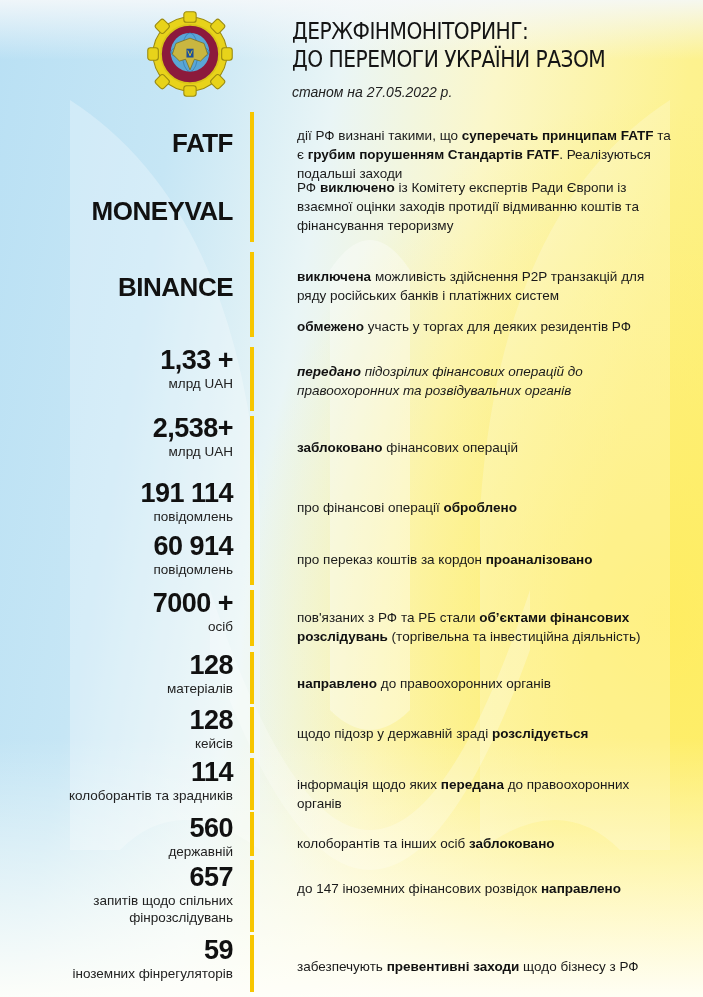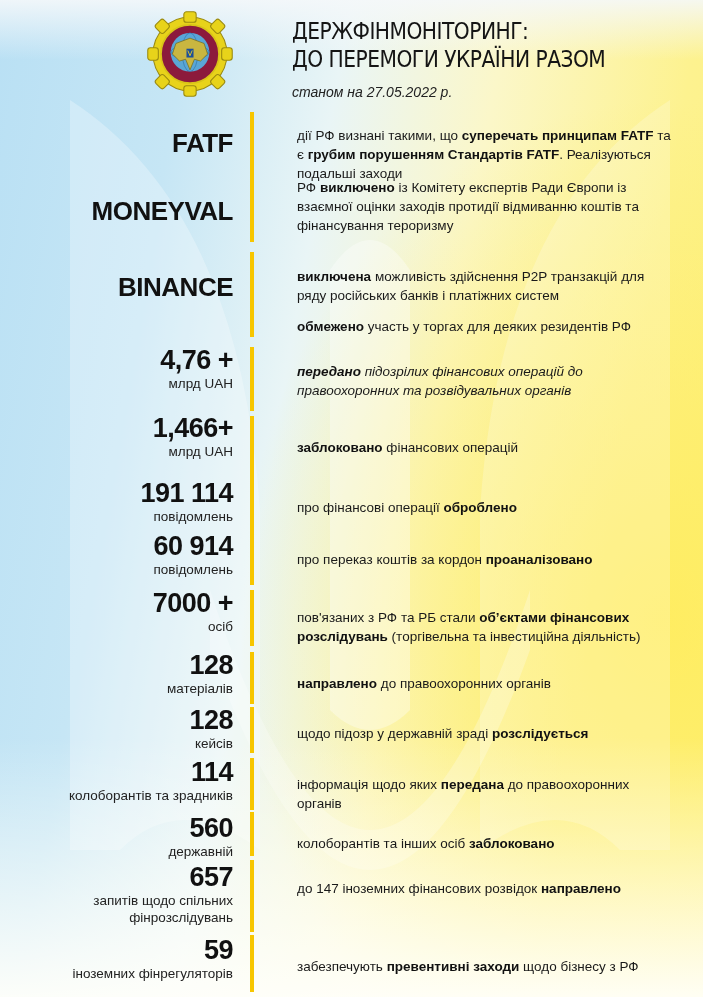--- a/index.html
+++ b/index.html
@@ -113,31 +113,31 @@
       <div class="bar" style="top: 252px; height: 85px;"></div>
       <div class="key word" style="top: 272px;">BINANCE</div>
       <div class="desc" style="top: 255px;">
         <p><b>виключена</b> можливість здійснення P2P транзакцій  для ряду російських банків і платіжних систем</p>
         <p class="gap"><b>обмежено</b> участь у торгах для деяких резидентів РФ</p>
       </div>
     </div>
     <div class="row" style="top: 0px;">
       <div class="bar" style="top: 347px; height: 64px;"></div>
       <div class="key" style="top: 345px;">
-        <span class="big">4,76 +</span>
+        <span class="big">1,33 +</span>
         <span class="unit">млрд UAH</span>
       </div>
       <div class="desc" style="top: 350px; font-style: italic;">
         <p><b>передано</b> підозрілих фінансових операцій до правоохоронних та розвідувальних органів</p>
       </div>
     </div>
     <div class="row" style="top: 0px;">
       <div class="bar" style="top: 416px; height: 66px;"></div>
       <div class="key" style="top: 413px;">
-        <span class="big">1,466+</span>
+        <span class="big">2,538+</span>
         <span class="unit">млрд UAH</span>
       </div>
       <div class="desc" style="top: 426px;">
         <p><b>заблоковано</b> фінансових операцій</p>
       </div>
     </div>
     <div class="row" style="top: 0px;">
       <div class="bar" style="top: 478px; height: 55px;"></div>
       <div class="key" style="top: 478px;">
         <span class="big">191 114</span>

